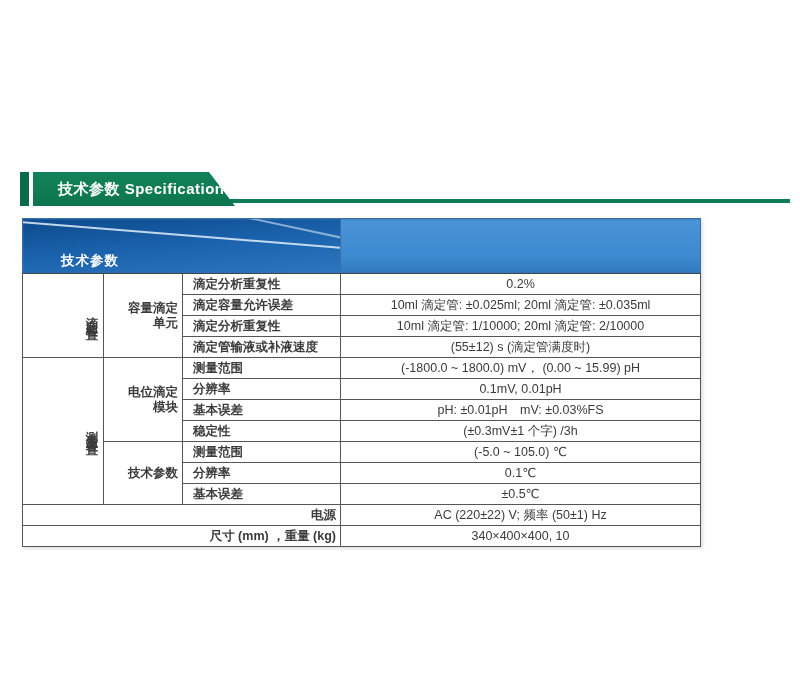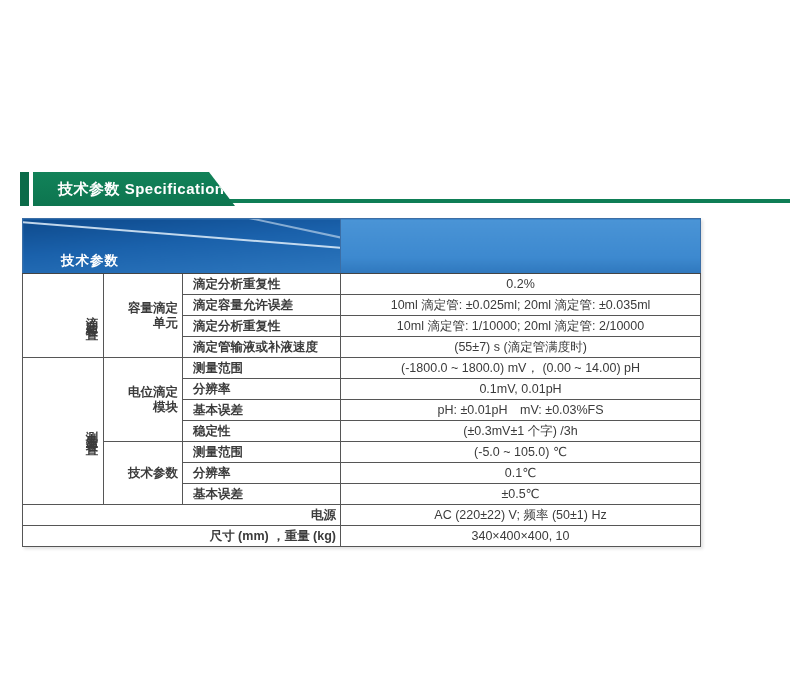--- a/index.html
+++ b/index.html
@@ -74,27 +74,27 @@
         <tr>
           <td class="cell param-cell">滴定容量允许误差</td>
           <td class="cell value-cell">10ml 滴定管: ±0.025ml; 20ml 滴定管: ±0.035ml</td>
         </tr>
         <tr>
           <td class="cell param-cell">滴定分析重复性</td>
           <td class="cell value-cell">10ml 滴定管: 1/10000; 20ml 滴定管: 2/10000</td>
         </tr>
         <tr>
           <td class="cell param-cell">滴定管输液或补液速度</td>
-          <td class="cell value-cell">(55±7) s (滴定管满度时)</td>
+          <td class="cell value-cell">(55±12) s (滴定管满度时)</td>
         </tr>
         <tr>
           <td class="cell group-cell" rowspan="7"><span class="vertical-label">测量装置</span></td>
           <td class="cell sub-cell" rowspan="4">电位滴定<br>模块</td>
           <td class="cell param-cell">测量范围</td>
-          <td class="cell value-cell">(-1800.0 ~ 1800.0) mV， (0.00 ~ 14.00) pH</td>
+          <td class="cell value-cell">(-1800.0 ~ 1800.0) mV， (0.00 ~ 15.99) pH</td>
         </tr>
         <tr>
           <td class="cell param-cell">分辨率</td>
           <td class="cell value-cell">0.1mV, 0.01pH</td>
         </tr>
         <tr>
           <td class="cell param-cell">基本误差</td>
           <td class="cell value-cell">pH: ±0.01pH　mV: ±0.03%FS</td>
         </tr>
         <tr>

